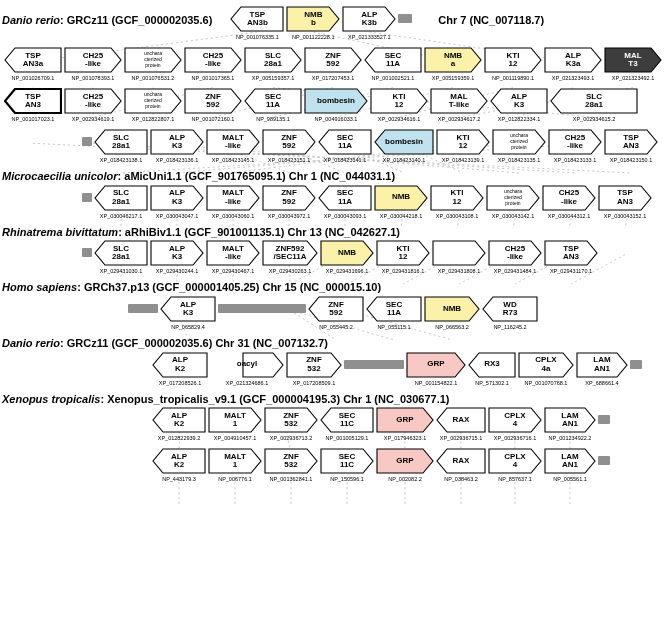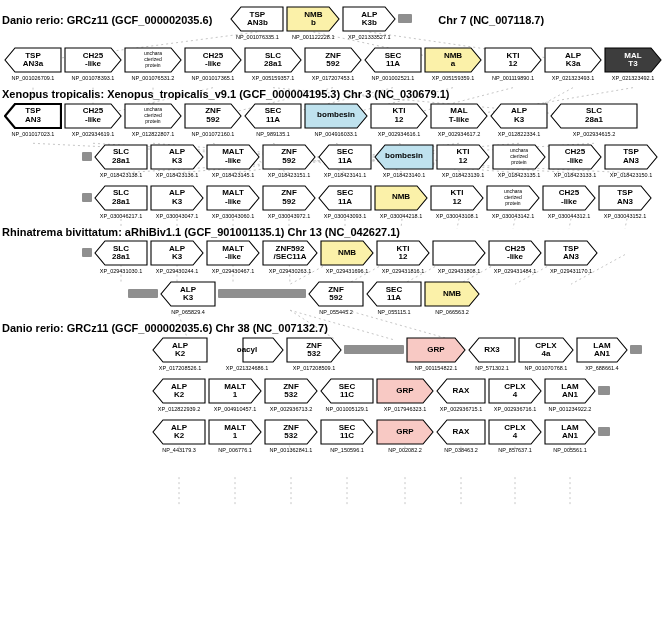--- a/index.html
+++ b/index.html
@@ -1,21 +1,21 @@
 <!DOCTYPE html>
 <html><head>
 <meta charset="utf-8">
 <style>
   html,body { margin:0; padding:0; background:#ffffff; }
   body { font-family:"Liberation Sans", sans-serif; color:#000; }
   #figure { position:relative; width:669px; min-height:632px; padding:6px 2px; box-sizing:border-box; }
   #links { position:absolute; left:0; top:0; z-index:0; pointer-events:none; }
   .row { position:relative; z-index:1; margin-bottom:7px; }
   .row-header { font-weight:bold; font-size:11px; line-height:1.15; margin-bottom:2px; white-space:nowrap; }
-  .species { }
+  .species { font-style:italic; }
   .inline-row { display:flex; align-items:flex-start; }
   .inline-row .row-header { margin-top:8px; margin-bottom:0; }
   .chr-right { font-weight:bold; font-size:11px; margin-top:8px; margin-left:26px; white-space:nowrap; }
   .track { display:flex; align-items:flex-start; gap:2px; }
   .item { display:flex; flex-direction:column; align-items:center; }
   .gene { position:relative; height:26px; }
   .gene svg { display:block; }
   .gene-label { position:absolute; left:0; top:0; right:0; bottom:0;
     display:flex; align-items:center; justify-content:center;
     text-align:center; font-size:8px; font-weight:bold; line-height:1.05;
@@ -241,21 +241,20 @@
               <polygon points="1,1 47,1 57,13 47,25 1,25" fill="#3d3d3d" stroke="#000" stroke-width="1.1"></polygon>
             </svg>
             <div class="gene-label light">MAL
 T3</div>
           </div>
           <div class="acc">XP_021323492.1</div>
         </div>
       </div>
     </div>
     <div class="row">
-      <div class="row-header"><span class="species">Xenopus tropicalis</span><span>: Xenopus_tropicalis_v9.1 (GCF_000004195.3) Chr 3 (NC_030679.1)</span></div>
       <div class="track" style="margin-left: 2px;">
         <div class="item">
           <div class="gene" style="width: 58px;">
             <svg width="58" height="26">
               <polygon points="57,1 11,1 1,13 11,25 57,25" fill="#ffffff" stroke="#000" stroke-width="2.2"></polygon>
             </svg>
             <div class="gene-label">TSP
 AN3</div>
           </div>
           <div class="acc">NP_001017023.1</div>
@@ -453,20 +452,21 @@
               <polygon points="1,1 43,1 53,13 43,25 1,25" fill="#ffffff" stroke="#000" stroke-width="1.1"></polygon>
             </svg>
             <div class="gene-label">TSP
 AN3</div>
           </div>
           <div class="acc">XP_018423150.1</div>
         </div>
       </div>
     </div>
     <div class="row">
+      <div class="row-header"><span class="species">Microcaecilia unicolor</span><span>: aMicUni1.1 (GCF_901765095.1) Chr 1 (NC_044031.1)</span></div>
       <div class="track" style="margin-left: 80px;">
         <div class="item">
           <div class="gbar" style="width: 10px; background: rgb(143, 143, 143);"></div>
         </div>
         <div class="item">
           <div class="gene" style="width: 54px;">
             <svg width="54" height="26">
               <polygon points="53,1 11,1 1,13 11,25 53,25" fill="#ffffff" stroke="#000" stroke-width="1.1"></polygon>
             </svg>
             <div class="gene-label">SLC
@@ -656,20 +656,21 @@
               <polygon points="1,1 43,1 53,13 43,25 1,25" fill="#ffffff" stroke="#000" stroke-width="1.1"></polygon>
             </svg>
             <div class="gene-label">TSP
 AN3</div>
           </div>
           <div class="acc">XP_029431170.1</div>
         </div>
       </div>
     </div>
     <div class="row">
+      <div class="row-header"><span class="species">Homo sapiens</span><span>: GRCh37.p13 (GCF_000001405.25) Chr 15 (NC_000015.10)</span></div>
       <div class="track" style="margin-left: 126px;">
         <div class="item">
           <div class="gbar" style="width: 30px; background: rgb(143, 143, 143);"></div>
         </div>
         <div class="item">
           <div class="gene" style="width: 56px;">
             <svg width="56" height="26">
               <polygon points="55,1 11,1 1,13 11,25 55,25" fill="#ffffff" stroke="#000" stroke-width="1.1"></polygon>
             </svg>
             <div class="gene-label">ALP
@@ -702,24 +703,34 @@
         </div>
         <div class="item">
           <div class="gene" style="width: 56px;">
             <svg width="56" height="26">
               <polygon points="1,1 45,1 55,13 45,25 1,25" fill="#fbf1a9" stroke="#000" stroke-width="1.1"></polygon>
             </svg>
             <div class="gene-label">NMB</div>
           </div>
           <div class="acc">NP_066563.2</div>
         </div>
+        <div class="item">
+          <div class="gene" style="width: 56px;">
+            <svg width="56" height="26">
+              <polygon points="55,1 11,1 1,13 11,25 55,25" fill="#ffffff" stroke="#000" stroke-width="1.1"></polygon>
+            </svg>
+            <div class="gene-label">WD
+R73</div>
+          </div>
+          <div class="acc">NP_116245.2</div>
+        </div>
       </div>
     </div>
     <div class="row">
-      <div class="row-header"><span class="species">Danio rerio</span><span>: GRCz11 (GCF_000002035.6) Chr 38 (NC_007132.7)</span></div>
+      <div class="row-header"><span class="species">Danio rerio</span><span>: GRCz11 (GCF_000002035.6) Chr 31 (NC_007132.7)</span></div>
       <div class="track" style="margin-left: 150px;">
         <div class="item">
           <div class="gene" style="width: 56px;">
             <svg width="56" height="26">
               <polygon points="55,1 11,1 1,13 11,25 55,25" fill="#ffffff" stroke="#000" stroke-width="1.1"></polygon>
             </svg>
             <div class="gene-label">ALP
 K2</div>
           </div>
           <div class="acc">XP_017208526.1</div>
@@ -783,20 +794,21 @@
 AN1</div>
           </div>
           <div class="acc">XP_688661.4</div>
         </div>
         <div class="item">
           <div class="gbar" style="width: 12px; background: rgb(143, 143, 143);"></div>
         </div>
       </div>
     </div>
     <div class="row">
+      <div class="row-header"><span class="species">Xenopus tropicalis</span><span>: Xenopus_tropicalis_v9.1 (GCF_000004195.3) Chr 1 (NC_030677.1)</span></div>
       <div class="track" style="margin-left: 150px;">
         <div class="item">
           <div class="gene" style="width: 54px;">
             <svg width="54" height="26">
               <polygon points="53,1 11,1 1,13 11,25 53,25" fill="#ffffff" stroke="#000" stroke-width="1.1"></polygon>
             </svg>
             <div class="gene-label">ALP
 K2</div>
           </div>
           <div class="acc">XP_012822939.2</div>

